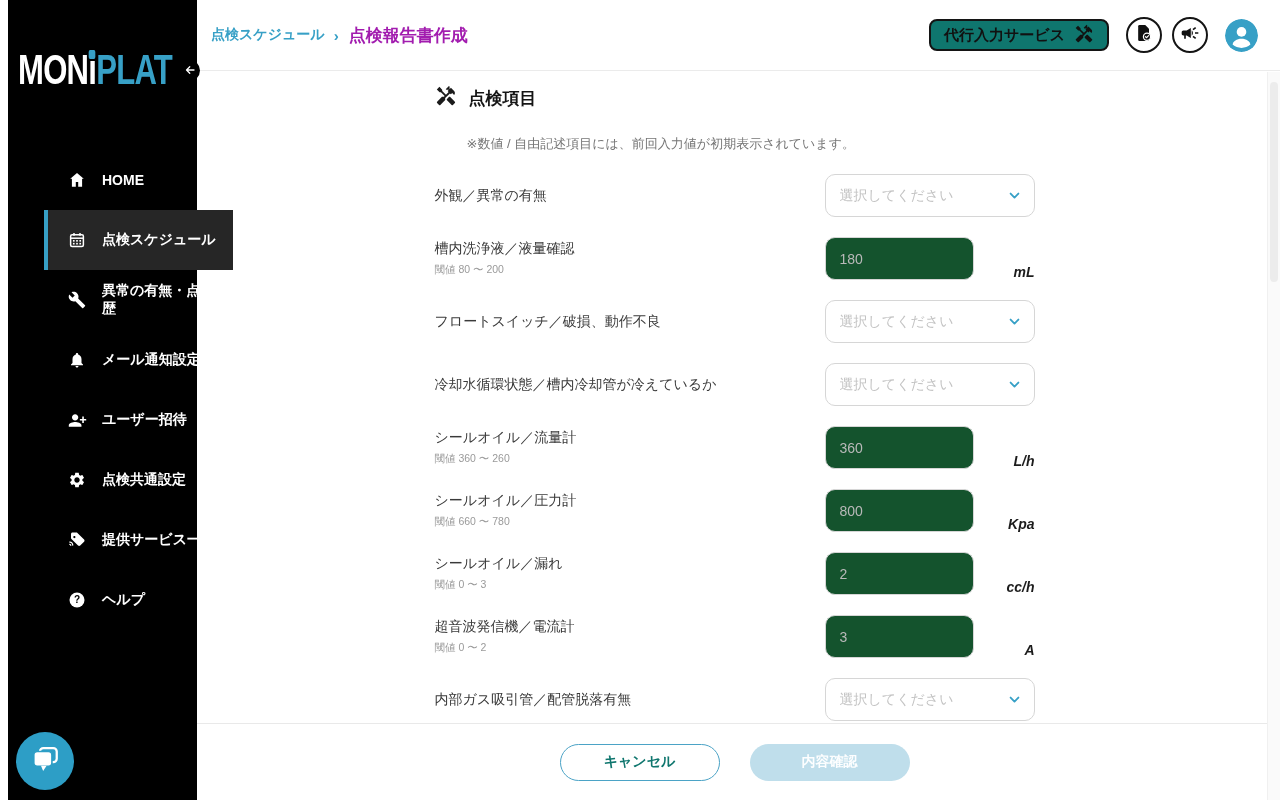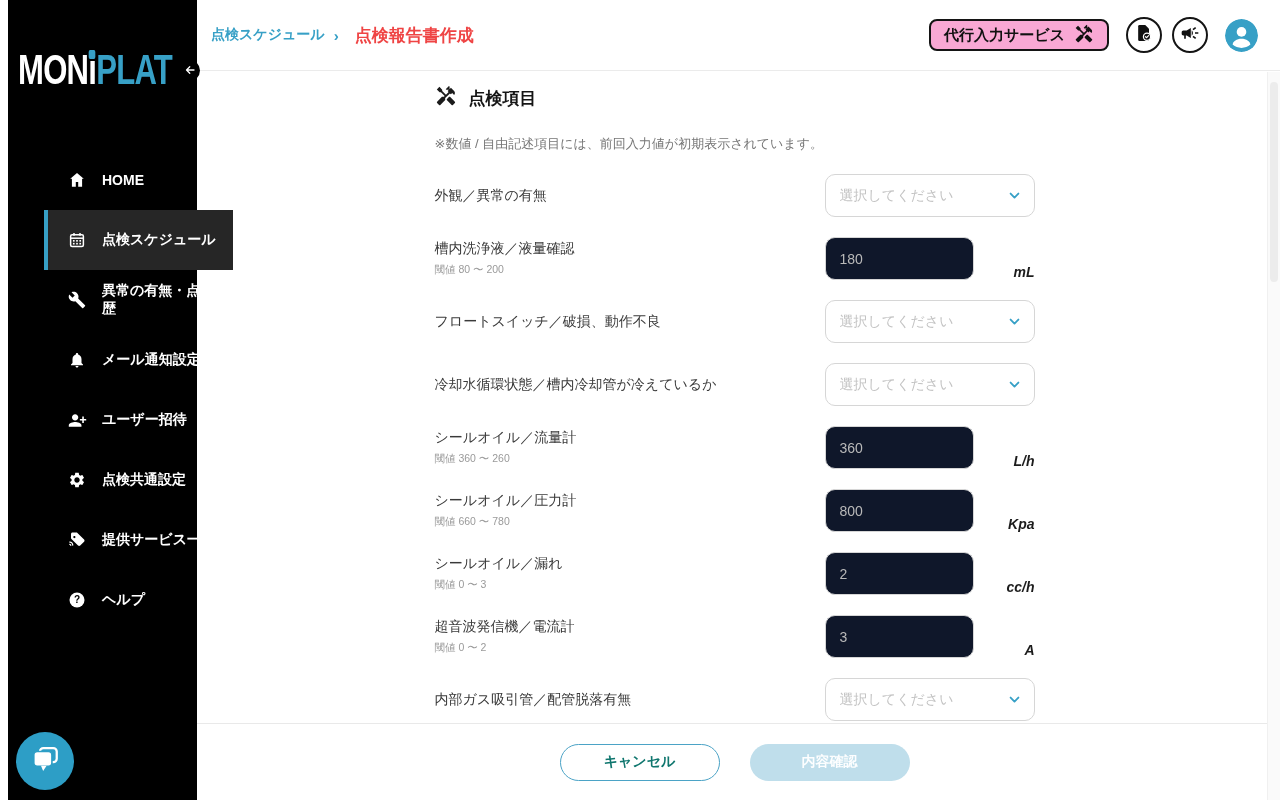--- a/index.html
+++ b/index.html
@@ -24,50 +24,50 @@
   .nav-icon{width:20px;display:flex;justify-content:center;align-items:center;flex:none;}
   .chat-btn{position:absolute;left:8px;top:732px;width:58px;height:58px;border-radius:50%;
     background:#2d9ec6;display:flex;align-items:center;justify-content:center;z-index:12;cursor:pointer;}
 
   
   .topbar{position:absolute;left:189px;top:0;right:0;height:71px;background:#fff;
     border-bottom:1px solid #ebebeb;display:flex;align-items:center;padding:0 22px;box-sizing:border-box;z-index:5;}
   .breadcrumb{display:flex;align-items:center;gap:9px;}
   .crumb-link{color:#37a0c6;font-size:14px;font-weight:700;cursor:pointer;}
   .crumb-sep{color:#37a0c6;font-size:15px;font-weight:700;}
-  .page-title{color:#ef4444;font-size:17px;font-weight:800;margin-left:16px;}
+  .page-title{color:#a21caf;font-size:17px;font-weight:800;margin-left:10px;}
   .topbar-right{margin-left:auto;display:flex;align-items:center;}
   .proxy-btn{display:flex;align-items:center;gap:9px;height:32px;padding:0 13px;border:2px solid #141414;
-    border-radius:8px;background:#f9a8d4;font-size:15px;font-weight:700;color:#111;cursor:pointer;
+    border-radius:8px;background:#0f766e;font-size:15px;font-weight:700;color:#111;cursor:pointer;
     font-family:inherit;box-sizing:border-box;}
   .circle-btn{width:36px;height:36px;border-radius:50%;border:2px solid #141414;background:#fff;
     display:flex;align-items:center;justify-content:center;cursor:pointer;box-sizing:border-box;}
   .circle-btn.first{margin-left:17px;}
   .circle-btn + .circle-btn{margin-left:10px;}
   .avatar{width:33px;height:33px;border-radius:50%;margin-left:17px;cursor:pointer;overflow:hidden;flex:none;}
 
   
   .main{position:absolute;left:189px;top:72px;right:0;bottom:76px;background:#fff;overflow:hidden;}
   .content{width:600px;margin:0 auto;padding-top:13px;}
   .section-head{display:flex;align-items:center;gap:12px;}
   .section-title{font-size:17px;font-weight:800;color:#151515;}
-  .note{margin-top:24px;font-size:13px;color:#767676;}
+  .note{margin-top:24px;font-size:13px;color:#767676;margin-left:32px;}
   .form{margin-top:21px;}
   .form-row{display:flex;align-items:center;margin-bottom:20px;min-height:43px;}
   .row-label-wrap{flex:1;padding-right:16px;}
   .row-label{font-size:14px;color:#3a3a3a;}
   .row-threshold{font-size:10.5px;color:#9a9a9a;margin-top:5px;}
   .row-control{width:210px;flex:none;display:flex;align-items:flex-end;justify-content:space-between;}
   .select-box{width:210px;height:43px;border:1px solid #d6d6d6;border-radius:10px;background:#fff;
     display:flex;align-items:center;justify-content:space-between;padding:0 11px 0 14px;
     box-sizing:border-box;cursor:pointer;}
   .select-placeholder{color:#c3c3c3;font-size:14px;}
   .chevron{width:17px;height:17px;flex:none;}
   .num-input{width:149px;height:43px;border:1px solid #d6d6d6;border-radius:10px;padding:16px 14px;
-    box-sizing:border-box;font-size:14px;color:#b9b9b9;background:#0f172a;outline:none;font-family:inherit;}
+    box-sizing:border-box;font-size:14px;color:#b9b9b9;background:#14532d;outline:none;font-family:inherit;}
   .unit{font-size:14px;font-weight:700;color:#1c1c1c;font-style:italic;}
 
   
   .footer{position:absolute;left:189px;right:0;bottom:0;height:76px;background:#fff;
     border-top:1px solid #e9e9e9;display:flex;align-items:center;justify-content:center;gap:30px;z-index:6;}
   .btn{width:160px;height:37px;border-radius:19px;font-size:14px;font-weight:700;display:flex;
     align-items:center;justify-content:center;box-sizing:border-box;font-family:inherit;}
   .btn-cancel{background:#fff;border:1px solid #4ba3c6;color:#0f766e;cursor:pointer;}
   .btn-confirm{background:#bfdeeb;border:none;color:rgba(255,255,255,0.96);cursor:default;}
 

